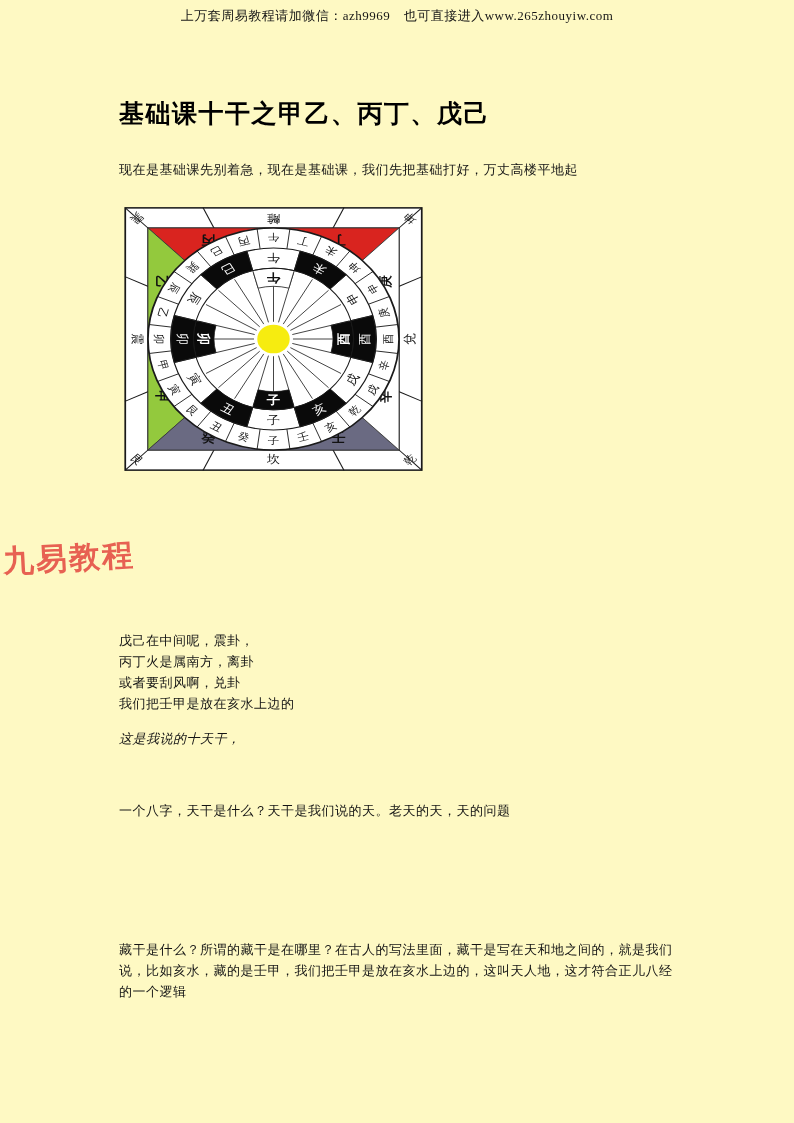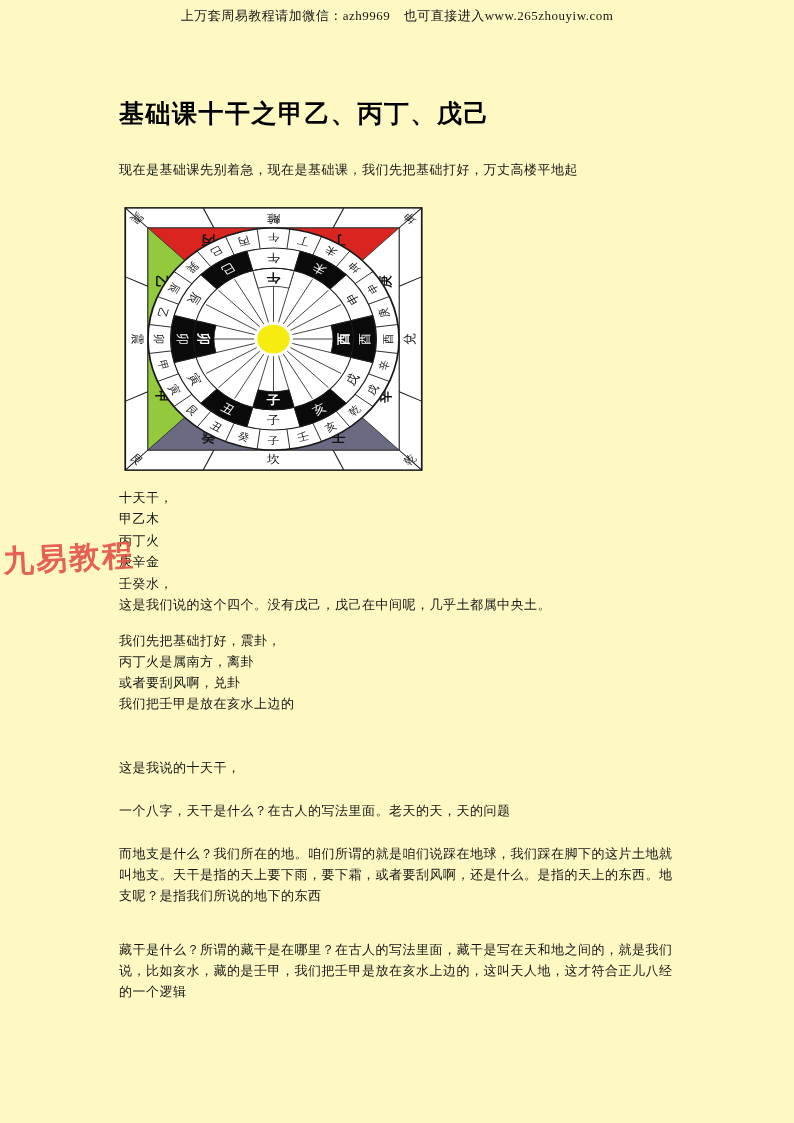--- a/index.html
+++ b/index.html
@@ -17,21 +17,21 @@
     position:absolute; left:119px; top:97px; margin:0;
     font-size:25px; font-weight:bold; color:#000; letter-spacing:1.5px;
   }
   .para{
     position:absolute; left:119px; margin:0;
     font-size:13px; letter-spacing:0.5px; line-height:21px; color:#151515;
   }
   .intro{top:159px;}
   .stems{top:487px; line-height:21.4px;}
   .directions{top:630px;}
-  .summary{top:757px;}
+  .summary{top:728px;font-style:italic;}
   .tiangan{top:800px;}
   .dizhi{top:843px; width:566px;}
   .canggan{top:939px; width:566px;}
   .watermark{
     position:absolute; left:3px; top:541px;
     font-size:31px; font-weight:bold; letter-spacing:2px;
     transform:rotate(-3deg); transform-origin:left center;
     opacity:0.92; white-space:nowrap;
   }
   .diagram{
@@ -200,36 +200,27 @@
         <text x="38.0948253265033" y="167.30540925831593" font-size="10.5" fill="#111" text-anchor="middle" dominant-baseline="central" font-weight="normal" transform="rotate(435 38.0948253265033 167.30540925831593)">甲</text>
         <text x="34.5" y="140.00000000000003" font-size="10.5" fill="#111" text-anchor="middle" dominant-baseline="central" font-weight="normal" transform="rotate(450 34.5 140.00000000000003)">卯</text>
         <text x="38.09482532650331" y="112.69459074168402" font-size="10.5" fill="#111" text-anchor="middle" dominant-baseline="central" font-weight="normal" transform="rotate(465 38.09482532650331 112.69459074168402)">乙</text>
         <text x="48.63431990074173" y="87.24999999999999" font-size="10.5" fill="#111" text-anchor="middle" dominant-baseline="central" font-weight="normal" transform="rotate(480 48.63431990074173 87.24999999999999)">辰</text>
         <text x="65.40023458481922" y="65.40023458481926" font-size="10.5" fill="#111" text-anchor="middle" dominant-baseline="central" font-weight="normal" transform="rotate(495 65.40023458481922 65.40023458481926)">巽</text>
         <text x="87.24999999999994" y="48.63431990074176" font-size="10.5" fill="#111" text-anchor="middle" dominant-baseline="central" font-weight="normal" transform="rotate(510 87.24999999999994 48.63431990074176)">巳</text>
         <text x="112.69459074168407" y="38.0948253265033" font-size="10.5" fill="#111" text-anchor="middle" dominant-baseline="central" font-weight="normal" transform="rotate(525 112.69459074168407 38.0948253265033)">丙</text>
       </svg>
   </div>
 
-  <div class="para stems">
-    <div>十天干，</div>
-    <div>甲乙木</div>
-    <div>丙丁火</div>
-    <div>庚辛金</div>
-    <div>壬癸水，</div>
-    <div>这是我们说的这个四个。没有戊己，戊己在中间呢，几乎土都属中央土。</div>
-  </div>
 
   <div class="watermark" style="color: rgb(230, 85, 73);">九易教程</div>
 
   <div class="para directions">
-    <div>我们先把基础打好，震卦，</div>
+    <div>戊己在中间呢，震卦，</div>
     <div>丙丁火是属南方，离卦</div>
     <div>或者要刮风啊，兑卦</div>
     <div>我们把壬甲是放在亥水上边的</div>
   </div>
 
   <p class="para summary">这是我说的十天干，</p>
-  <p class="para tiangan">一个八字，天干是什么？在古人的写法里面。老天的天，天的问题</p>
-  <p class="para dizhi">而地支是什么？我们所在的地。咱们所谓的就是咱们说踩在地球，我们踩在脚下的这片土地就叫地支。天干是指的天上要下雨，要下霜，或者要刮风啊，还是什么。是指的天上的东西。地支呢？是指我们所说的地下的东西</p>
+  <p class="para tiangan">一个八字，天干是什么？天干是我们说的天。老天的天，天的问题</p>
   <p class="para canggan">藏干是什么？所谓的藏干是在哪里？在古人的写法里面，藏干是写在天和地之间的，就是我们说，比如亥水，藏的是壬甲，我们把壬甲是放在亥水上边的，这叫天人地，这才符合正儿八经的一个逻辑</p>
 
 </div>
 
 </body></html>

